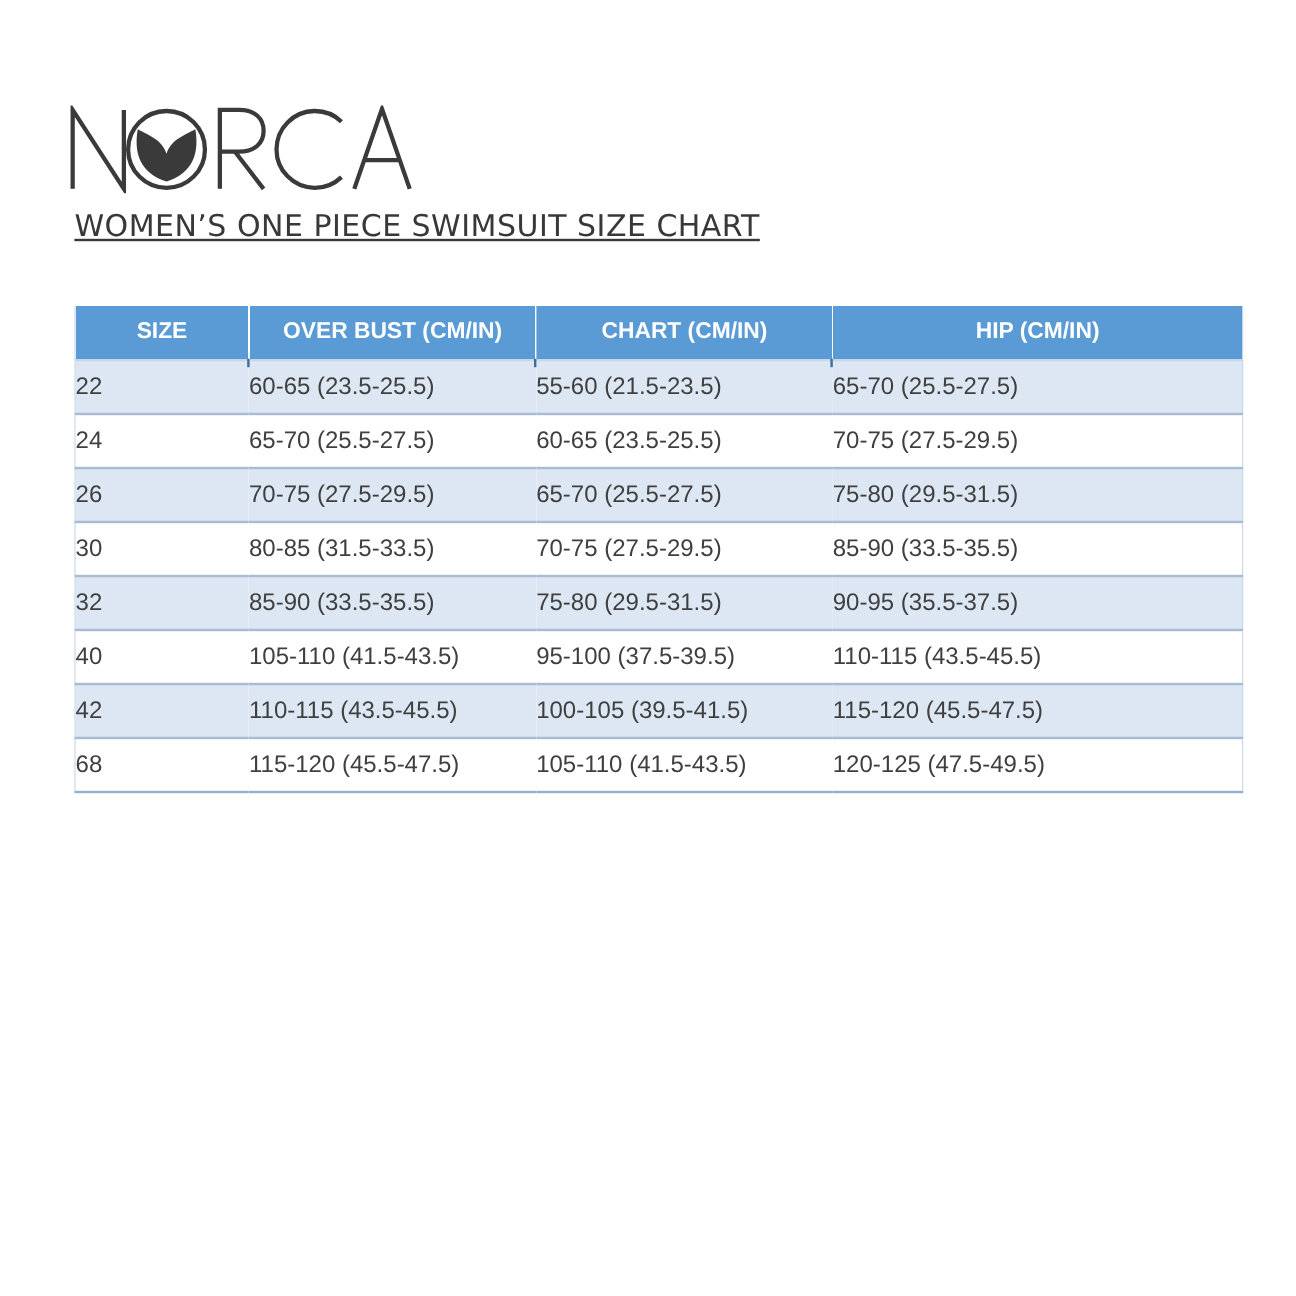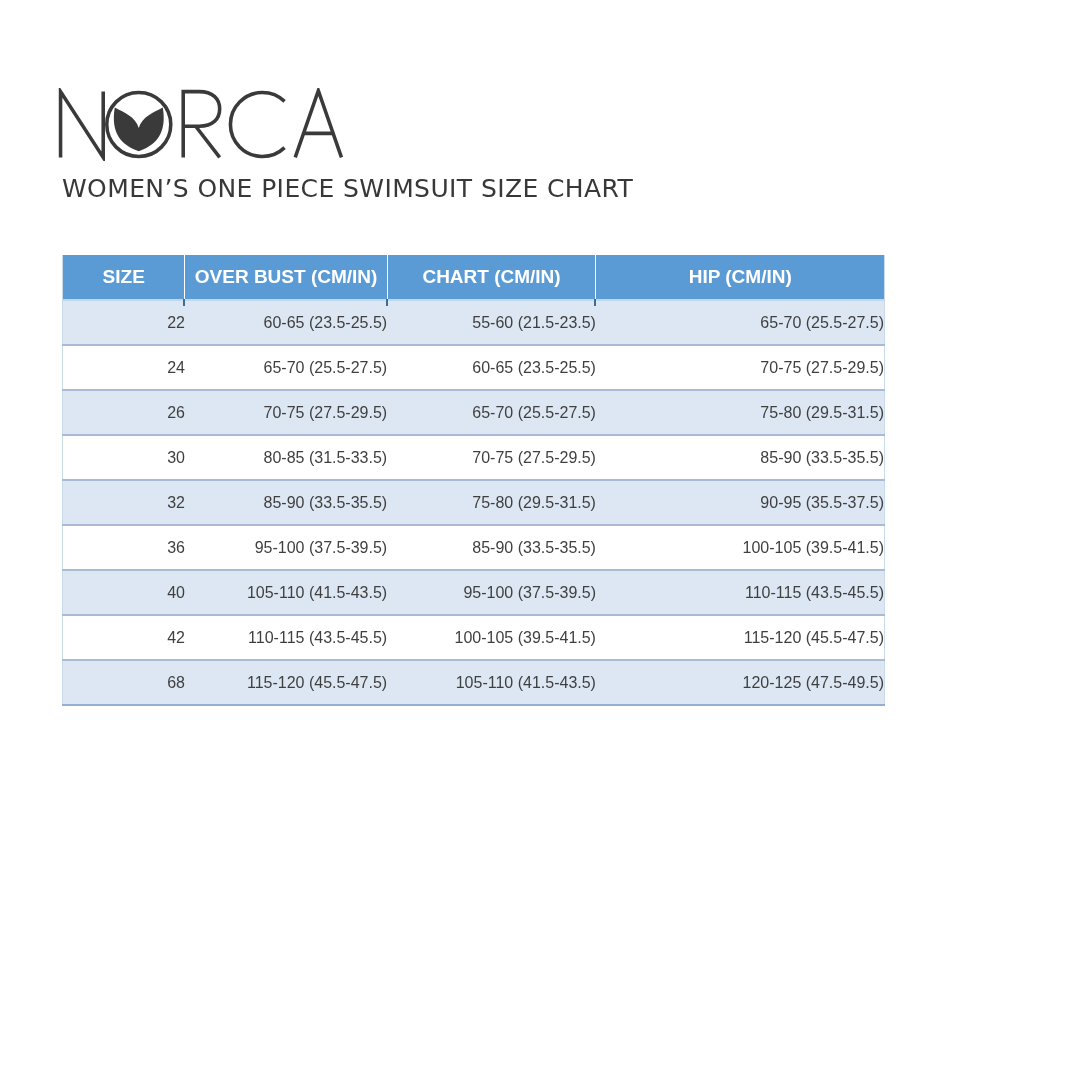--- a/index.html
+++ b/index.html
@@ -29,26 +29,27 @@
   .logo-svg { display: block; width: 288px; height: 73px; color: var(--logo-color); }
   .subtitle {
     margin-top: 13px;
     margin-left: 5px;
     font-family: "DejaVu Sans", sans-serif;
     font-size: 25px;
     font-weight: 400;
     letter-spacing: 0.4px;
     color: #383838;
     white-space: nowrap;
+    text-decoration: underline;
   }
 
   
   .table-wrap { position: absolute; left: 62px; top: 255px; }
   table.size-chart {
-    width: 823px;
+    width: 974px;
     border-collapse: collapse;
     table-layout: fixed;
     border-left: 1px solid var(--table-edge);
     border-right: 1px solid var(--table-edge);
     border-bottom: 2px solid var(--table-bottom);
   }
   table.size-chart th {
     position: relative;
     height: 45px;
     background: var(--header-bg);
@@ -67,29 +68,29 @@
     content: "";
     position: absolute;
     right: -1px;
     bottom: -7px;
     width: 2px;
     height: 7px;
     background: var(--header-tick);
   }
   table.size-chart td {
     height: 45px;
-    text-align: right;
+    text-align: left;
     vertical-align: middle;
-    font-size: 16px;
+    font-size: 20px;
     color: var(--cell-text);
     background: var(--row-bg);
     white-space: nowrap;
   }
   table.size-chart tbody tr:nth-child(odd) td { background: var(--row-alt-bg); }
-  table.size-chart tbody tr + tr td { border-top: 2px solid var(--row-border); padding-left: 32px; }
+  table.size-chart tbody tr + tr td { border-top: 2px solid var(--row-border); }
 </style>
 </head>
 <body>
 
 <div class="page">
 
   <div class="brand">
 
     <svg class="logo-svg" viewBox="0 0 324 82" role="img" aria-label="NORCA">
       <g fill="none" stroke="currentColor" stroke-width="4" stroke-linejoin="miter">
@@ -152,26 +153,20 @@
             <td>70-75 (27.5-29.5)</td>
             <td>85-90 (33.5-35.5)</td>
           </tr>
           <tr>
             <td>32</td>
             <td>85-90 (33.5-35.5)</td>
             <td>75-80 (29.5-31.5)</td>
             <td>90-95 (35.5-37.5)</td>
           </tr>
           <tr>
-            <td>36</td>
-            <td>95-100 (37.5-39.5)</td>
-            <td>85-90 (33.5-35.5)</td>
-            <td>100-105 (39.5-41.5)</td>
-          </tr>
-          <tr>
             <td>40</td>
             <td>105-110 (41.5-43.5)</td>
             <td>95-100 (37.5-39.5)</td>
             <td>110-115 (43.5-45.5)</td>
           </tr>
           <tr>
             <td>42</td>
             <td>110-115 (43.5-45.5)</td>
             <td>100-105 (39.5-41.5)</td>
             <td>115-120 (45.5-47.5)</td>

